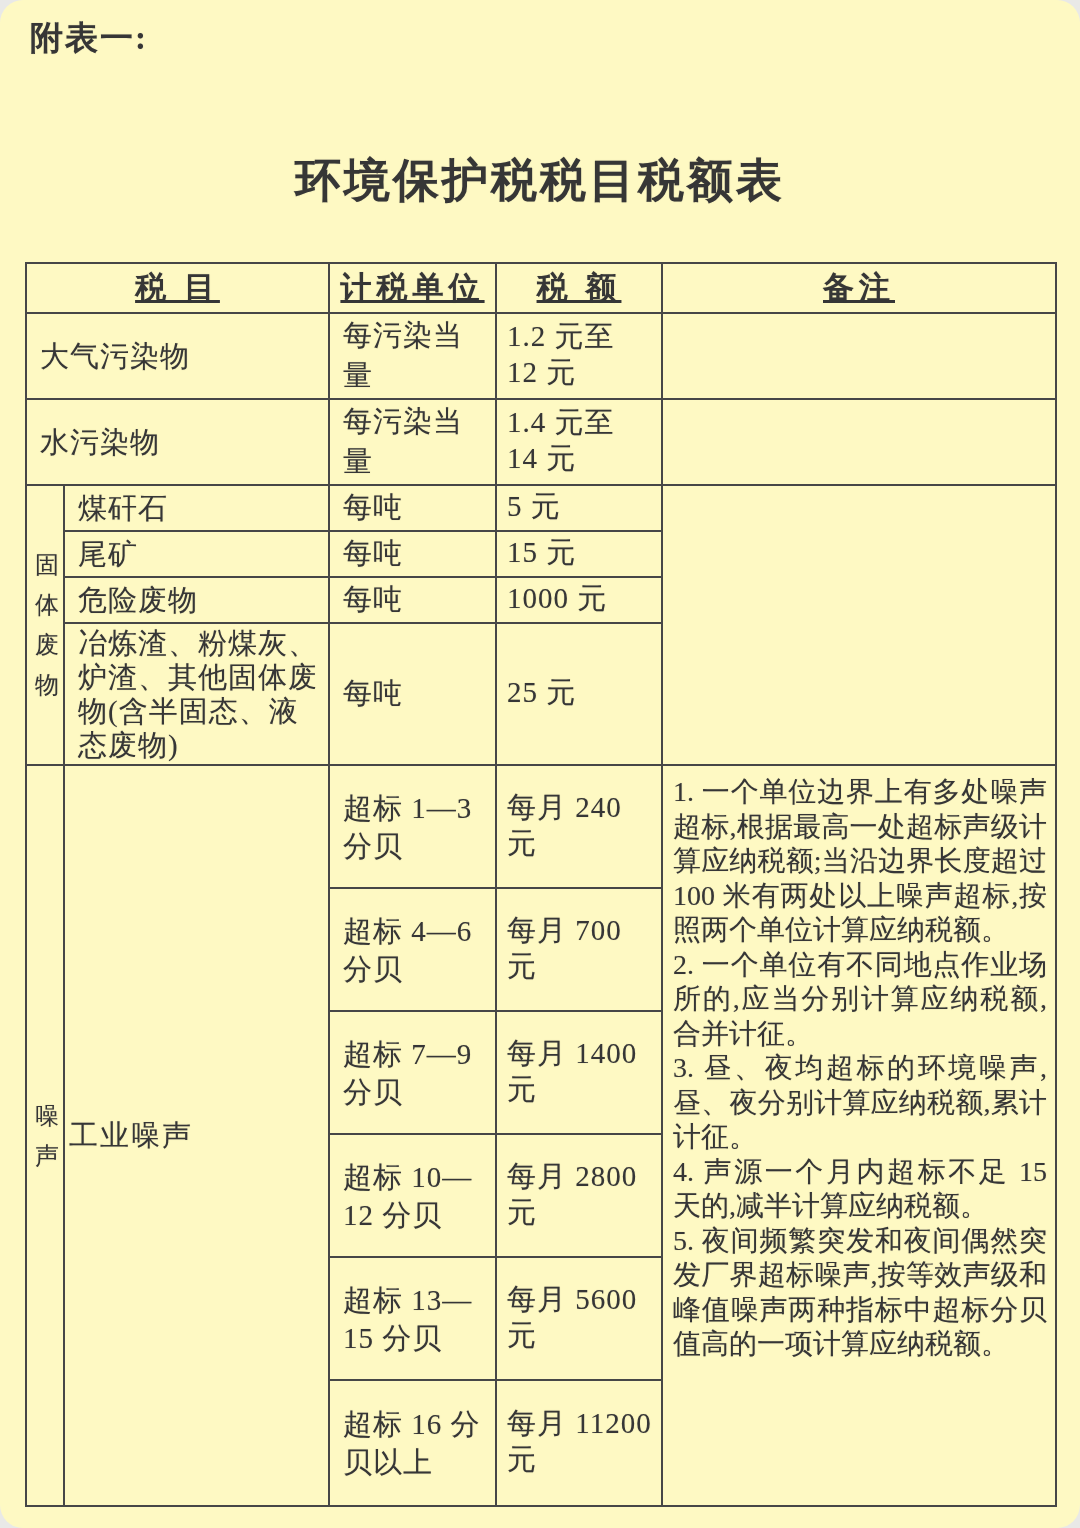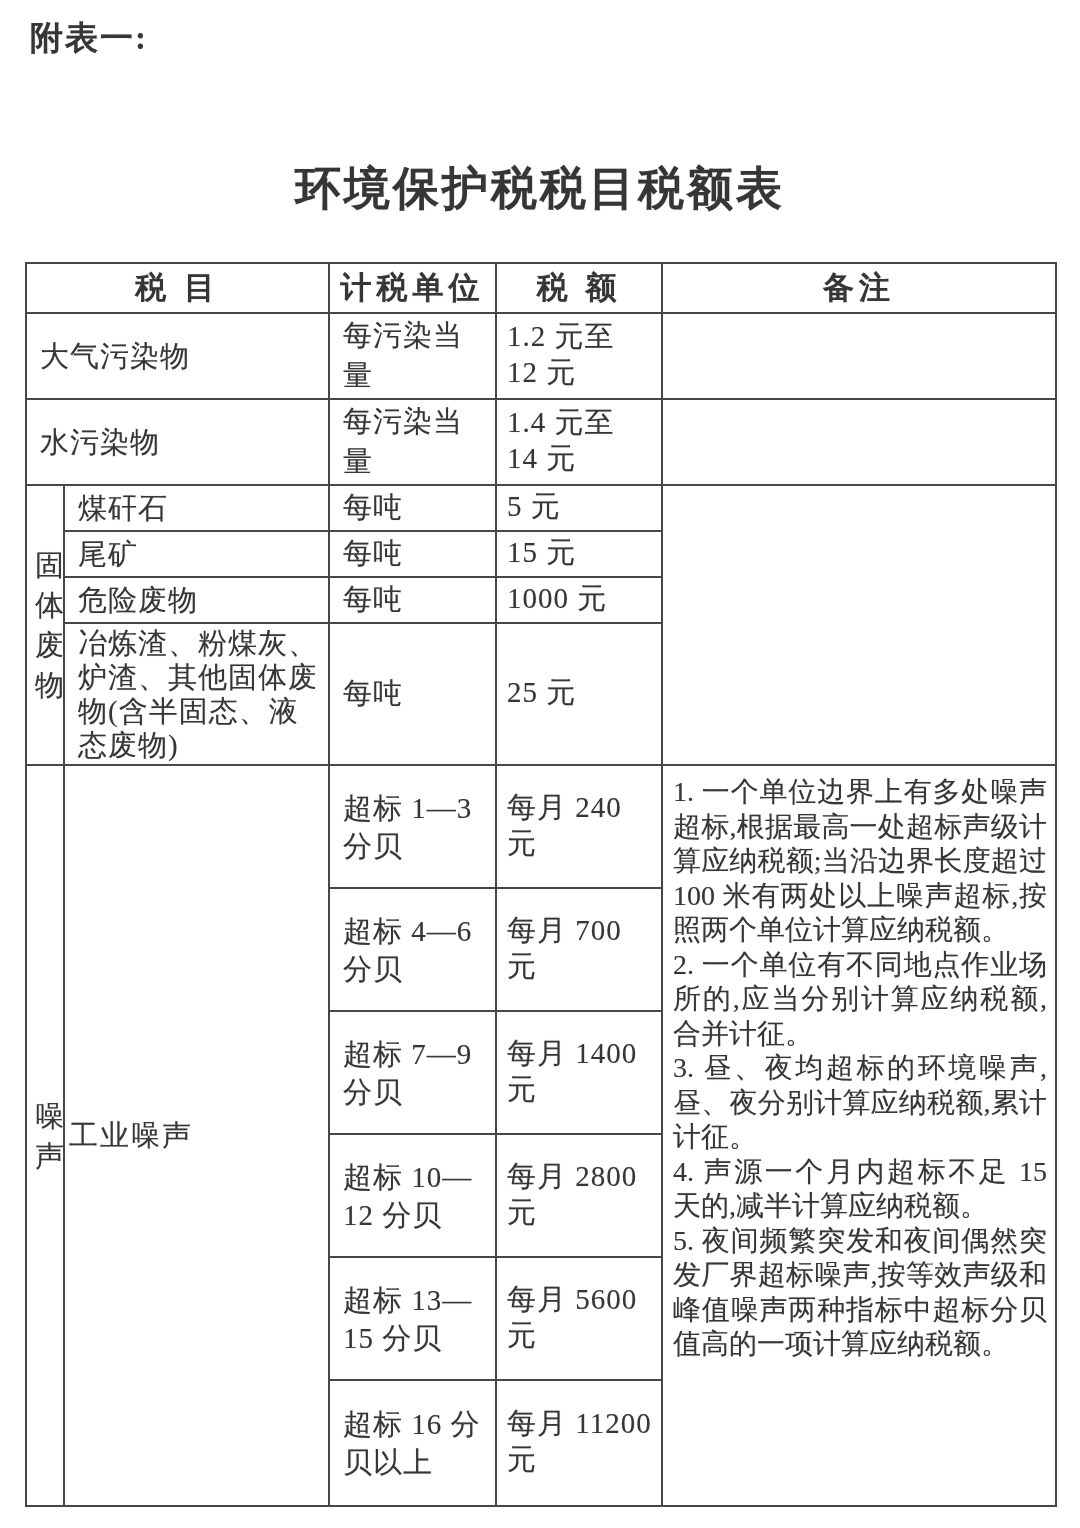--- a/index.html
+++ b/index.html
@@ -1,60 +1,61 @@
 <!DOCTYPE html>
 <html><head>
 <meta charset="utf-8">
 <style>
   html,body{margin:0;padding:0;background:#e9e9e7;}
   .page{
     position:relative;width:1080px;height:1528px;margin:0 auto;
-    background:#ffffff;overflow:hidden;
+    background:#fef9c3;overflow:hidden;
     font-family:"Liberation Serif","DejaVu Serif",serif;
     color:#363636;
     text-shadow:0 0 1px rgba(70,70,70,.35);
+    border-radius:23px;
   }
   .attach-label{
     position:absolute;top:16px;left:30px;
     font-size:33px;font-weight:bold;letter-spacing:2px;
   }
   .doc-title{
-    position:absolute;top:150px;left:0;right:0;margin:8px;
+    position:absolute;top:150px;left:0;right:0;margin:0;
     text-align:center;font-size:46px;font-weight:bold;letter-spacing:3px;
   }
   table.tax-table{
     position:absolute;top:262px;left:25px;width:1030px;
     border-collapse:collapse;table-layout:fixed;
     font-size:29px;letter-spacing:1px;
   }
   .tax-table th,.tax-table td{
     border:2px solid #474747;
     vertical-align:middle;
     padding:2px 6px 2px 13px;
     overflow:hidden;
   }
   .tax-table th{
     font-size:31px;font-weight:bold;text-align:center;
     padding:2px 4px;letter-spacing:5px;
   }
-  tr.r-head{height:50px;}
+  tr.r-head{height:50px;text-decoration:underline;}
   tr.r-air{height:78px;}
   tr.r-water{height:79px;}
   tr.r-sw1{height:45px;}
   tr.r-sw2{height:44px;}
   tr.r-sw3{height:45px;}
   tr.r-sw4{height:138px;}
   tr.r-n{height:123px;}
   tr.r-nlast{height:126px;}
   td.c-item{line-height:34px;}
   td.c-unit{}
   td.c-amount{padding:2px 4px 6px 10px;line-height:36px;}
   td.c-amount-narrow{padding-right:20px;}
   td.c-group{
-    padding:8px;text-align:center;line-height:40px;font-size:29px;
+    padding:8px;text-align:center;line-height:40px;font-size:24px;
     letter-spacing:0;
   }
   td.c-subgroup{text-align:left;padding:2px 4px;letter-spacing:2px;}
   td.c-db{padding:2px 0 2px 13px;line-height:38px;}
   td.c-remarks{
     vertical-align:top;
     padding:9px 8px 2px 10px;
     font-size:28px;line-height:34.5px;letter-spacing:0;
   }
   td.c-remarks p{

